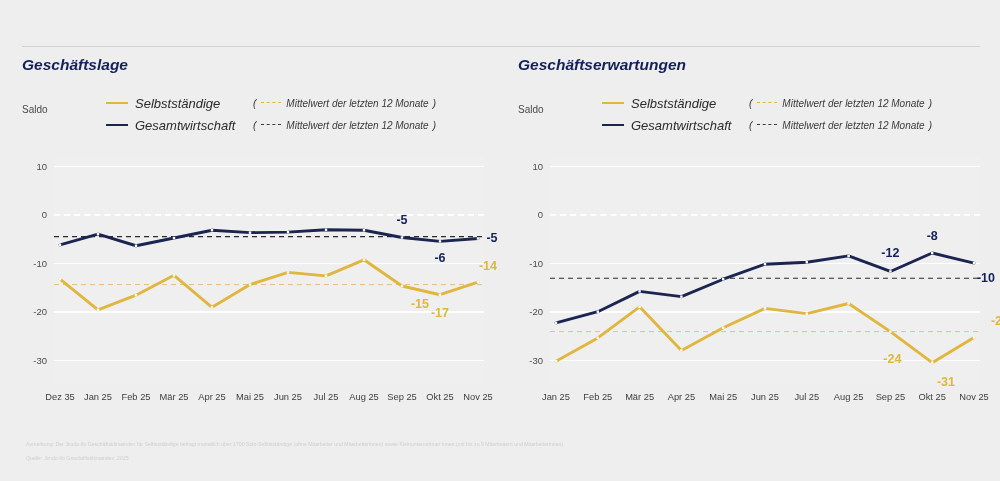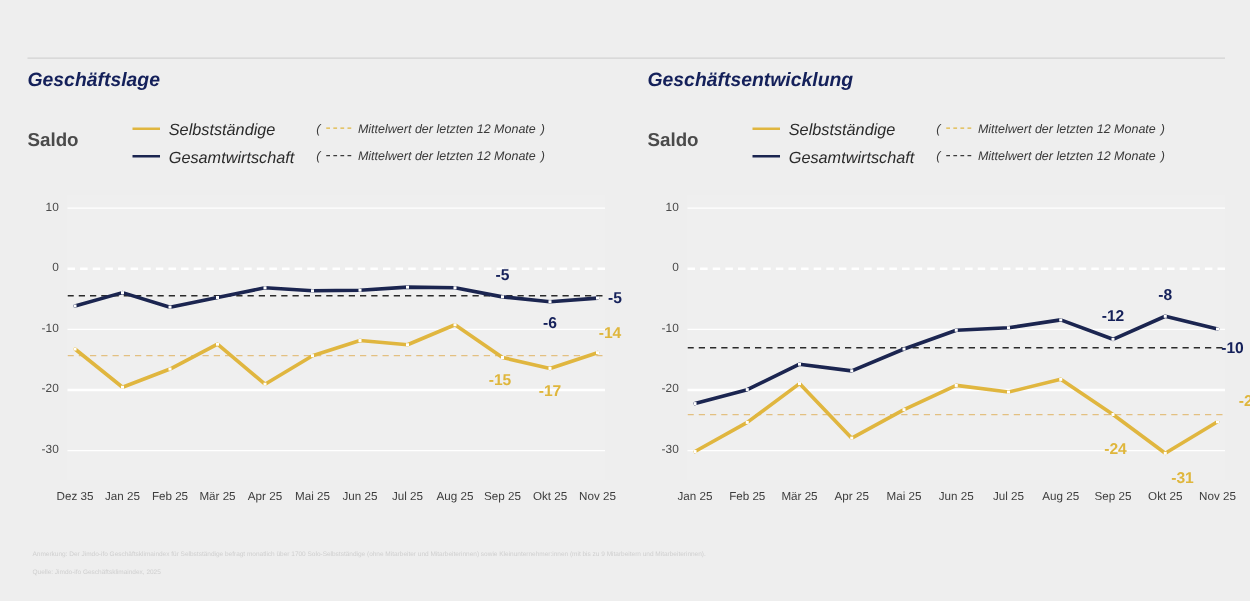--- a/index.html
+++ b/index.html
@@ -27,21 +27,21 @@
   .panel.left{left:8px;}
   .panel.right{left:504px;}
 
   .panel-title{
     position:absolute;left:14px;top:4px;
     font-size:15.5px;font-weight:bold;font-style:italic;color:#14205a;
   }
 
   .saldo-label{
     position:absolute;left:14px;top:52px;
-    font-size:15px;color:#4a4a4a;font-style:normal;font-weight:bold;
+    font-size:10px;color:#4a4a4a;font-style:normal;font-weight:normal;
   }
 
   .legend{position:absolute;left:98px;top:40px;font-style:italic;}
   .legend-row{display:flex;align-items:center;height:22px;}
   .swatch{
     width:22px;height:0;border-top:2.6px solid #333;margin-right:7px;
     display:inline-block;
   }
   .swatch.gold{border-top-color:#e0b63f;}
   .swatch.navy{border-top-color:#1b2550;}
@@ -173,28 +173,28 @@
         <div class="xtick" style="left: 196px;">Mai 25</div>
         <div class="xtick" style="left: 234px;">Jun 25</div>
         <div class="xtick" style="left: 272px;">Jul 25</div>
         <div class="xtick" style="left: 310px;">Aug 25</div>
         <div class="xtick" style="left: 348px;">Sep 25</div>
         <div class="xtick" style="left: 386px;">Okt 25</div>
         <div class="xtick" style="left: 424px;">Nov 25</div>
         <div class="dlabel navy" style="left: 348px; top: 64.4979px;">-5</div>
         <div class="dlabel navy" style="left: 386px; top: 102.379px;">-6</div>
         <div class="dlabel navy" style="left: 438px; top: 82.4681px;">-5</div>
-        <div class="dlabel gold" style="left: 346px; top: 148.009px;">-15</div>
+        <div class="dlabel gold" style="left: 366px; top: 148.009px;">-15</div>
         <div class="dlabel gold" style="left: 386px; top: 156.74px;">-17</div>
         <div class="dlabel gold" style="left: 434px; top: 110.128px;">-14</div>
       </div>
   </div>
 
   <div class="panel right">
-    <div class="panel-title">Geschäftsentwicklung</div>
+    <div class="panel-title">Geschäftserwartungen</div>
     <div class="saldo-label">Saldo</div>
 
     <div class="legend">
       <div class="legend-row">
         <span class="swatch gold"></span>
         <span class="legend-name">Selbstständige</span>
         <span class="legend-paren">
           <span>(</span>
           <span class="dashline gold"></span>
           <span>Mittelwert der letzten 12 Monate</span>

